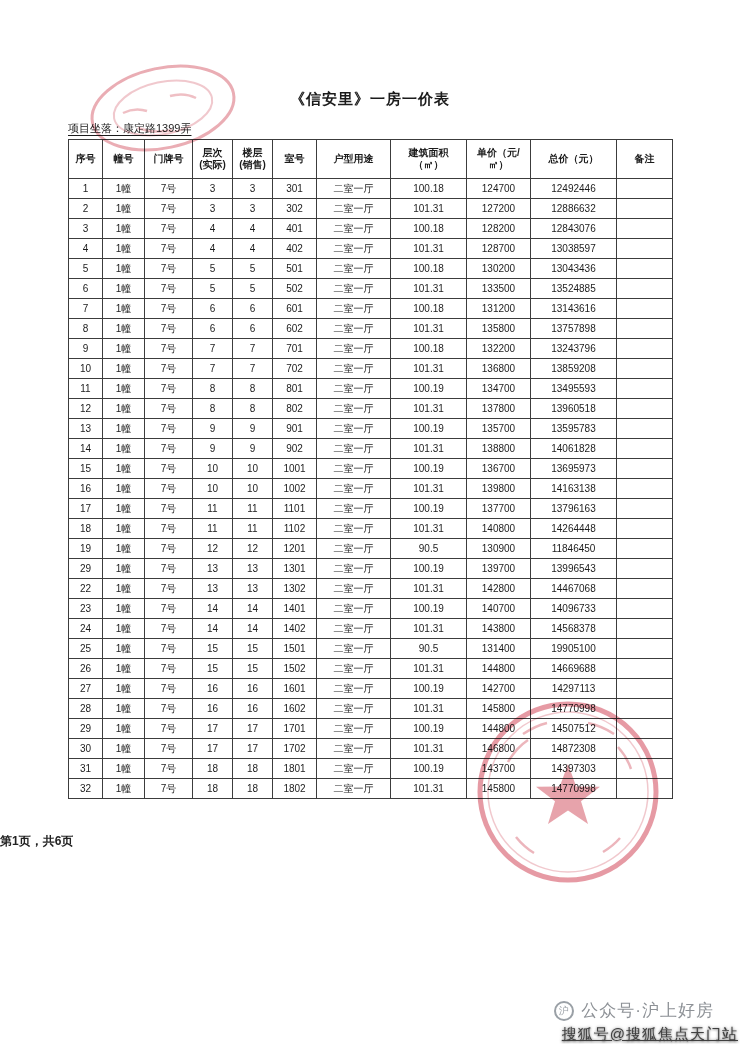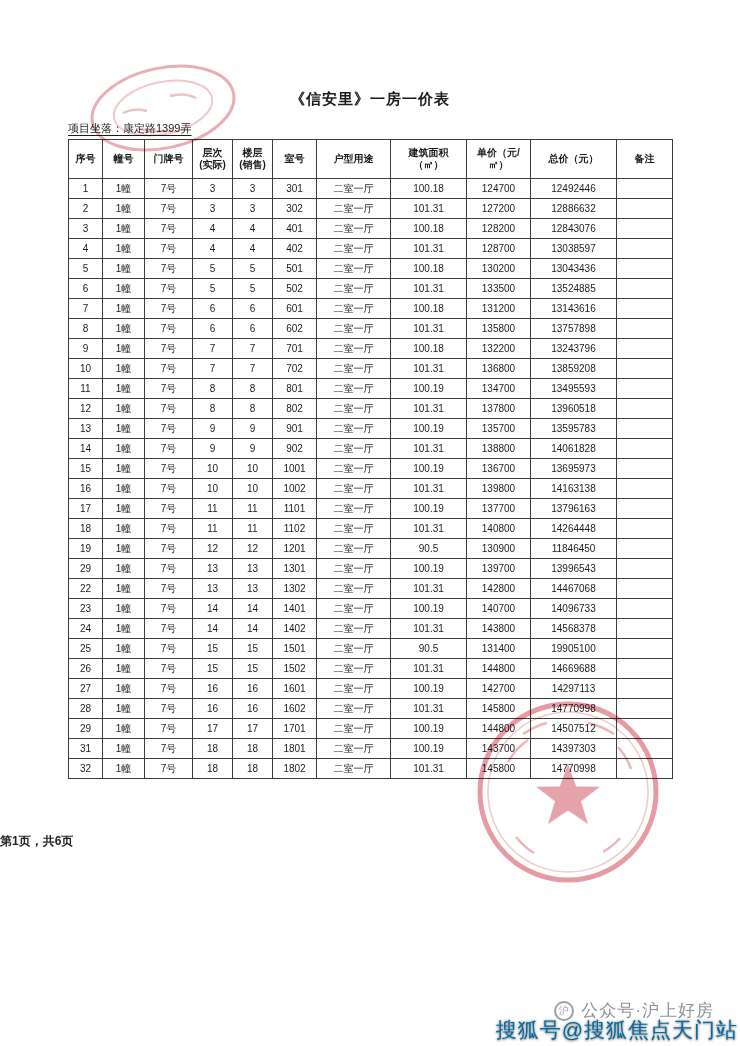--- a/index.html
+++ b/index.html
@@ -54,22 +54,23 @@
     display:flex;align-items:center;gap:7px;
     color:#8d9196;font-size:17px;letter-spacing:1px;
   }
   .wm-account .logo{
     width:20px;height:20px;border:2px solid #9aa0a6;border-radius:50%;
     display:flex;align-items:center;justify-content:center;
     font-size:10px;color:#9aa0a6;box-sizing:border-box;
   }
   .wm-sohu{
     position:absolute;right:2px;bottom:2px;
-    color:#0369a1;font-size:21px;letter-spacing:1px;
+    color:#404040;font-size:15px;letter-spacing:1px;
     text-shadow:0 0 3px rgba(90,90,90,.65),0 1px 2px rgba(90,90,90,.5);
+    text-decoration:underline;
   }
 </style>
 </head>
 <body>
 
 <div class="page">
 
   <div class="doc-title">《信安里》一房一价表</div>
 
   <div class="location">项目坐落：康定路1399弄</div>
@@ -465,20 +466,33 @@
           <td>17</td>
           <td>17</td>
           <td>1701</td>
           <td>二室一厅</td>
           <td>100.19</td>
           <td>144800</td>
           <td>14507512</td>
           <td></td>
         </tr>
         <tr>
+          <td>30</td>
+          <td>1幢</td>
+          <td>7号</td>
+          <td>17</td>
+          <td>17</td>
+          <td>1702</td>
+          <td>二室一厅</td>
+          <td>101.31</td>
+          <td>146800</td>
+          <td>14872308</td>
+          <td></td>
+        </tr>
+        <tr>
           <td>31</td>
           <td>1幢</td>
           <td>7号</td>
           <td>18</td>
           <td>18</td>
           <td>1801</td>
           <td>二室一厅</td>
           <td>100.19</td>
           <td>143700</td>
           <td>14397303</td>

